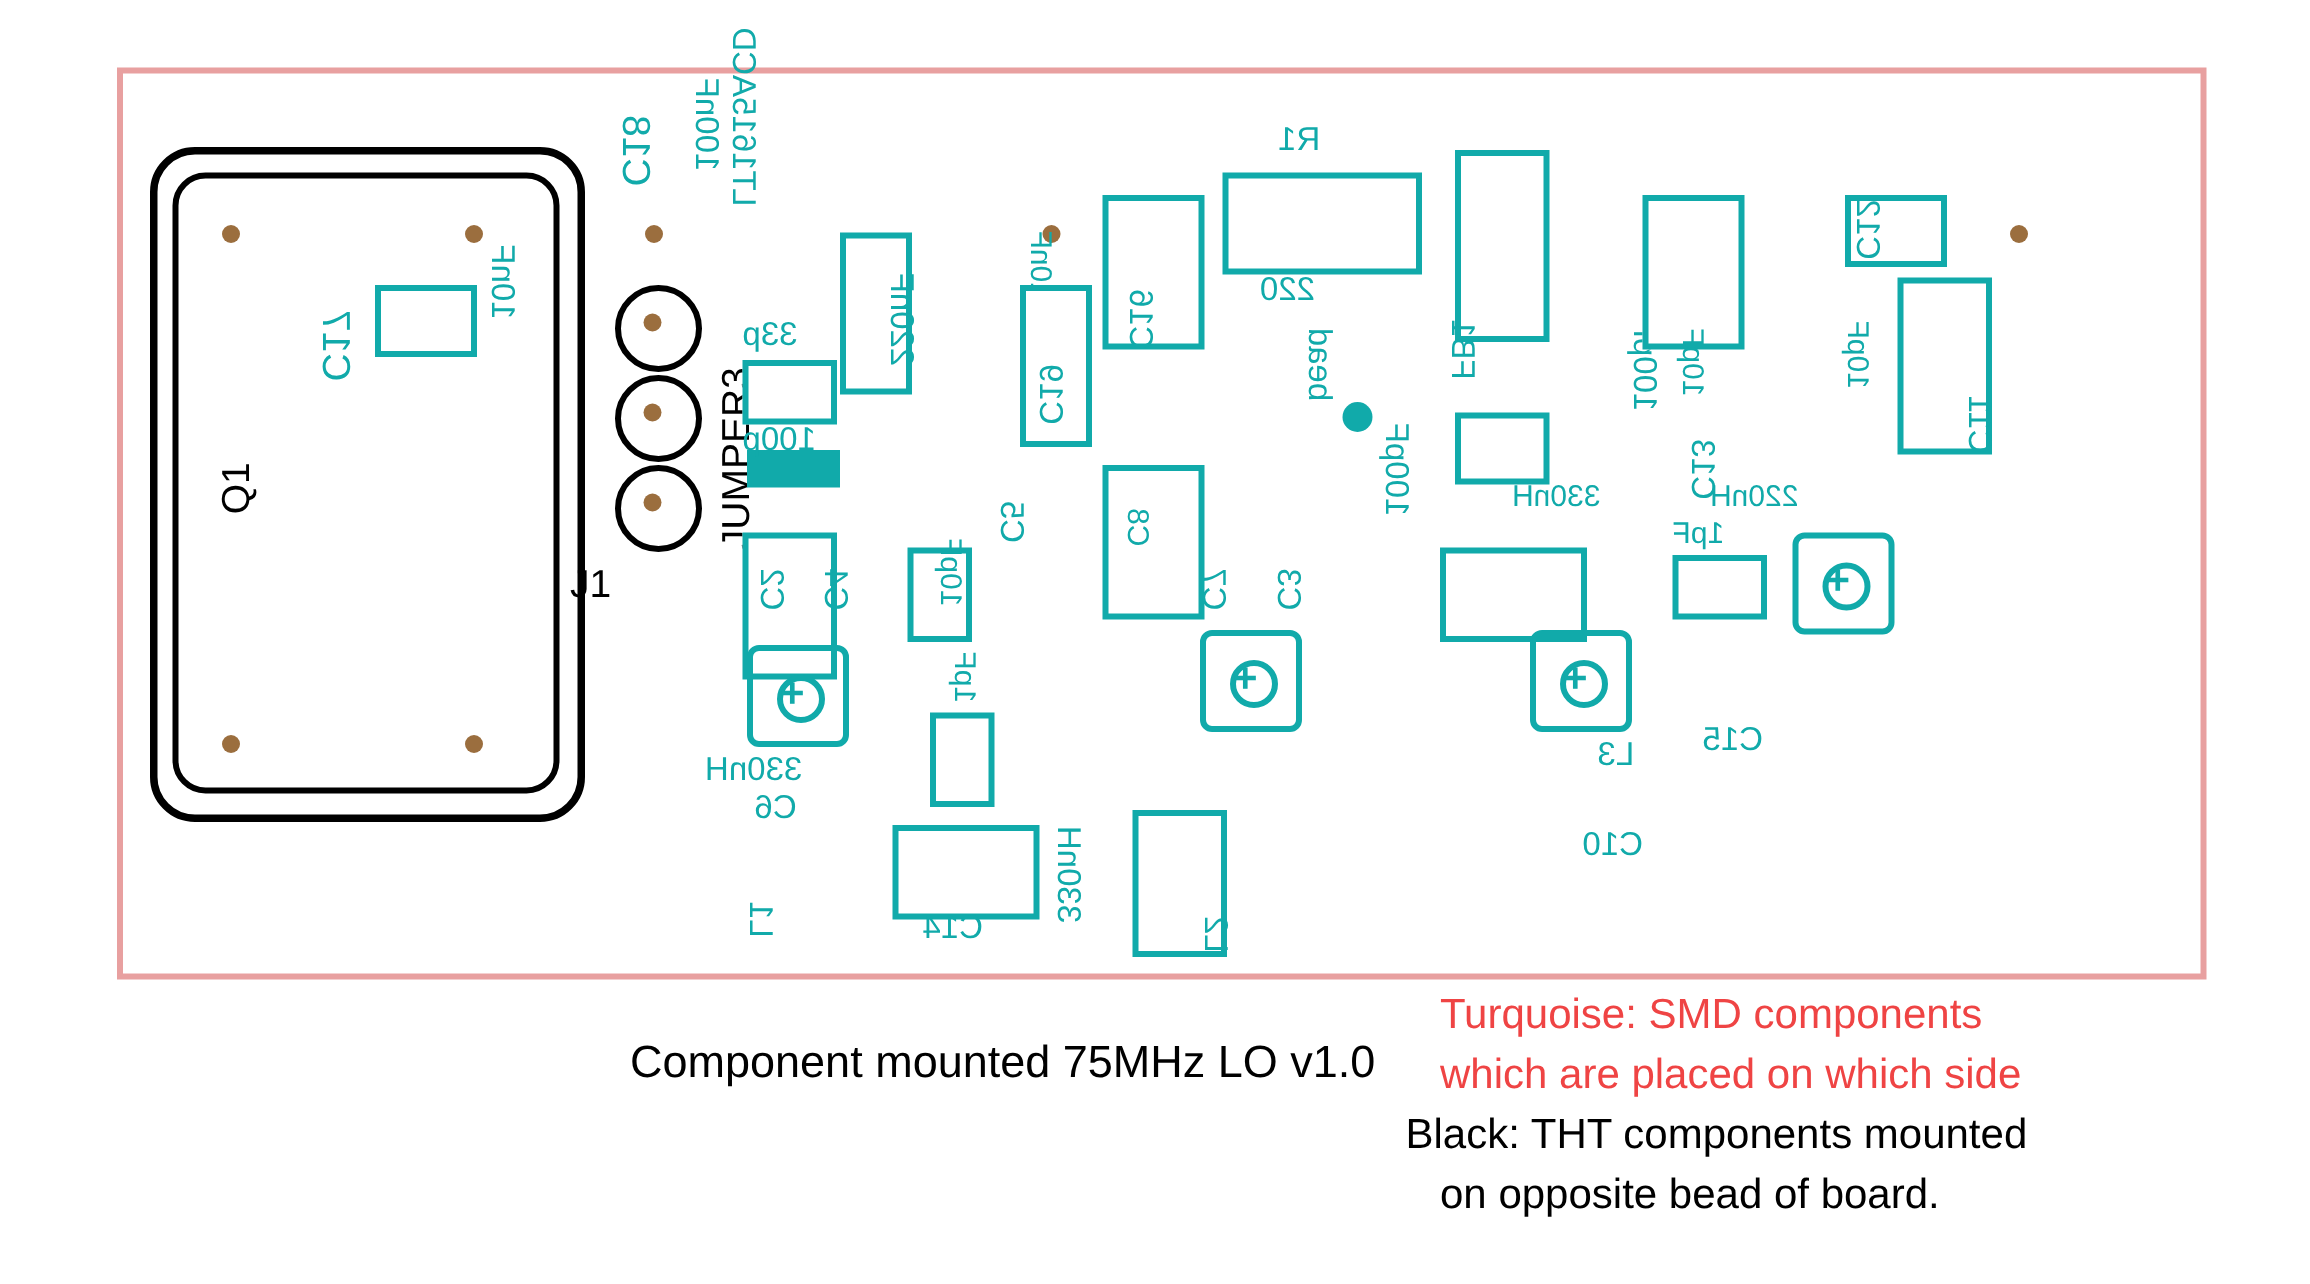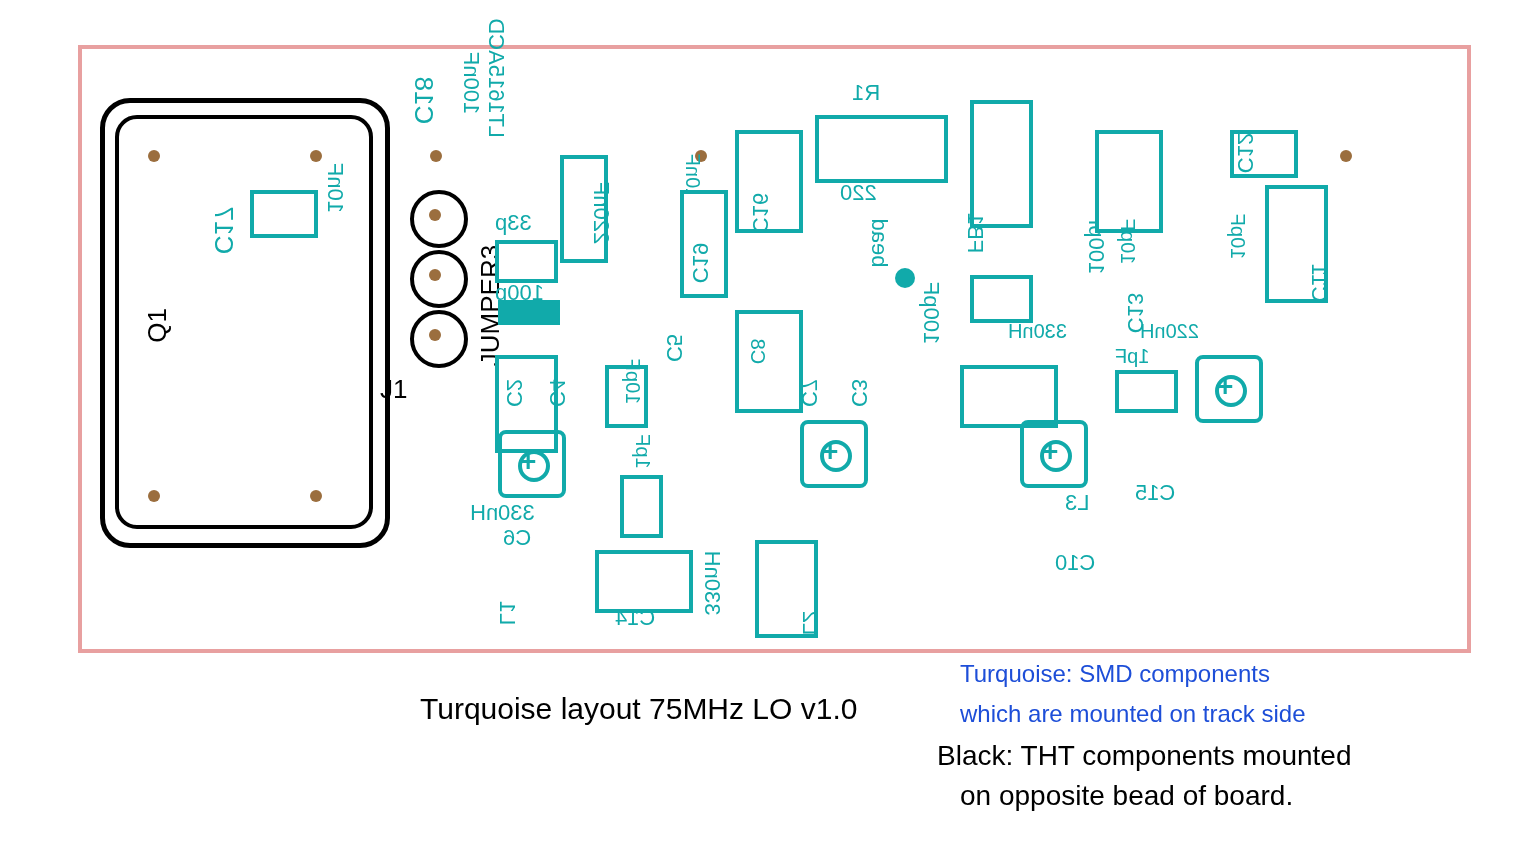--- a/index.html
+++ b/index.html
@@ -14,21 +14,21 @@
 .comp-tf{position:absolute;background:#1aa}
 .trimmer{position:absolute;width:60px;height:60px;border:4px solid #1aa;border-radius:8px}
 .trimmer::before{content:"";position:absolute;left:16px;top:16px;width:24px;height:24px;border:4px solid #1aa;border-radius:50%}
 .trimmer::after{content:"+";position:absolute;left:18px;top:12px;font-size:28px;color:#1aa;font-weight:bold}
 .text-t{position:absolute;color:#1aa;font-size:26px;font-family:Arial}
 .text-b{position:absolute;color:#000;font-size:26px;font-family:Arial}
 .mirror{transform:scaleX(-1)}
 .rot-90{transform:rotate(-90deg)}
 .rot90m{transform:rotate(90deg) scaleX(-1)}
 .caption{position:absolute;font-size:30px;color:#000}
-.legend-t{position:absolute;font-size:24px;color:#1d4ed8}
+.legend-t{position:absolute;font-size:28px;color:#ef4444}
 .legend-b{position:absolute;font-size:28px;color:#000}
 </style>
 </head>
 <body>
 
 <div class="board"></div>
 
 <div class="q1"></div>
 <div class="q1-inner"></div>
 <div class="text-b rot-90" style="left:140px;top:310px">Q1</div>
@@ -130,17 +130,17 @@
 <div class="text-t mirror" style="left:1140px;top:320px;font-size:20px">220nH</div>
 
 <div class="comp-t" style="left:1230px;top:130px;width:60px;height:40px"></div>
 <div class="text-t rot90m" style="left:1225px;top:140px;font-size:22px">C12</div>
 <div class="text-t rot90m" style="left:1215px;top:225px;font-size:20px">10pF</div>
 <div class="comp-t" style="left:1265px;top:185px;width:55px;height:110px"></div>
 <div class="text-t rot90m" style="left:1300px;top:270px;font-size:22px">C11</div>
 
 <div class="pad" style="left:1340px;top:150px"></div>
 
-<div class="caption" style="left:420px;top:692px">Turquoise layout 75MHz LO v1.0</div>
+<div class="caption" style="left:420px;top:692px">Component mounted 75MHz LO v1.0</div>
 <div class="legend-t" style="left:960px;top:660px">Turquoise: SMD components</div>
-<div class="legend-t" style="left:960px;top:700px">which are mounted on track side</div>
+<div class="legend-t" style="left:960px;top:700px">which are placed on which side</div>
 <div class="legend-b" style="left:937px;top:740px">Black: THT components mounted</div>
 <div class="legend-b" style="left:960px;top:780px">on opposite bead of board.</div>
 
 </body></html>

